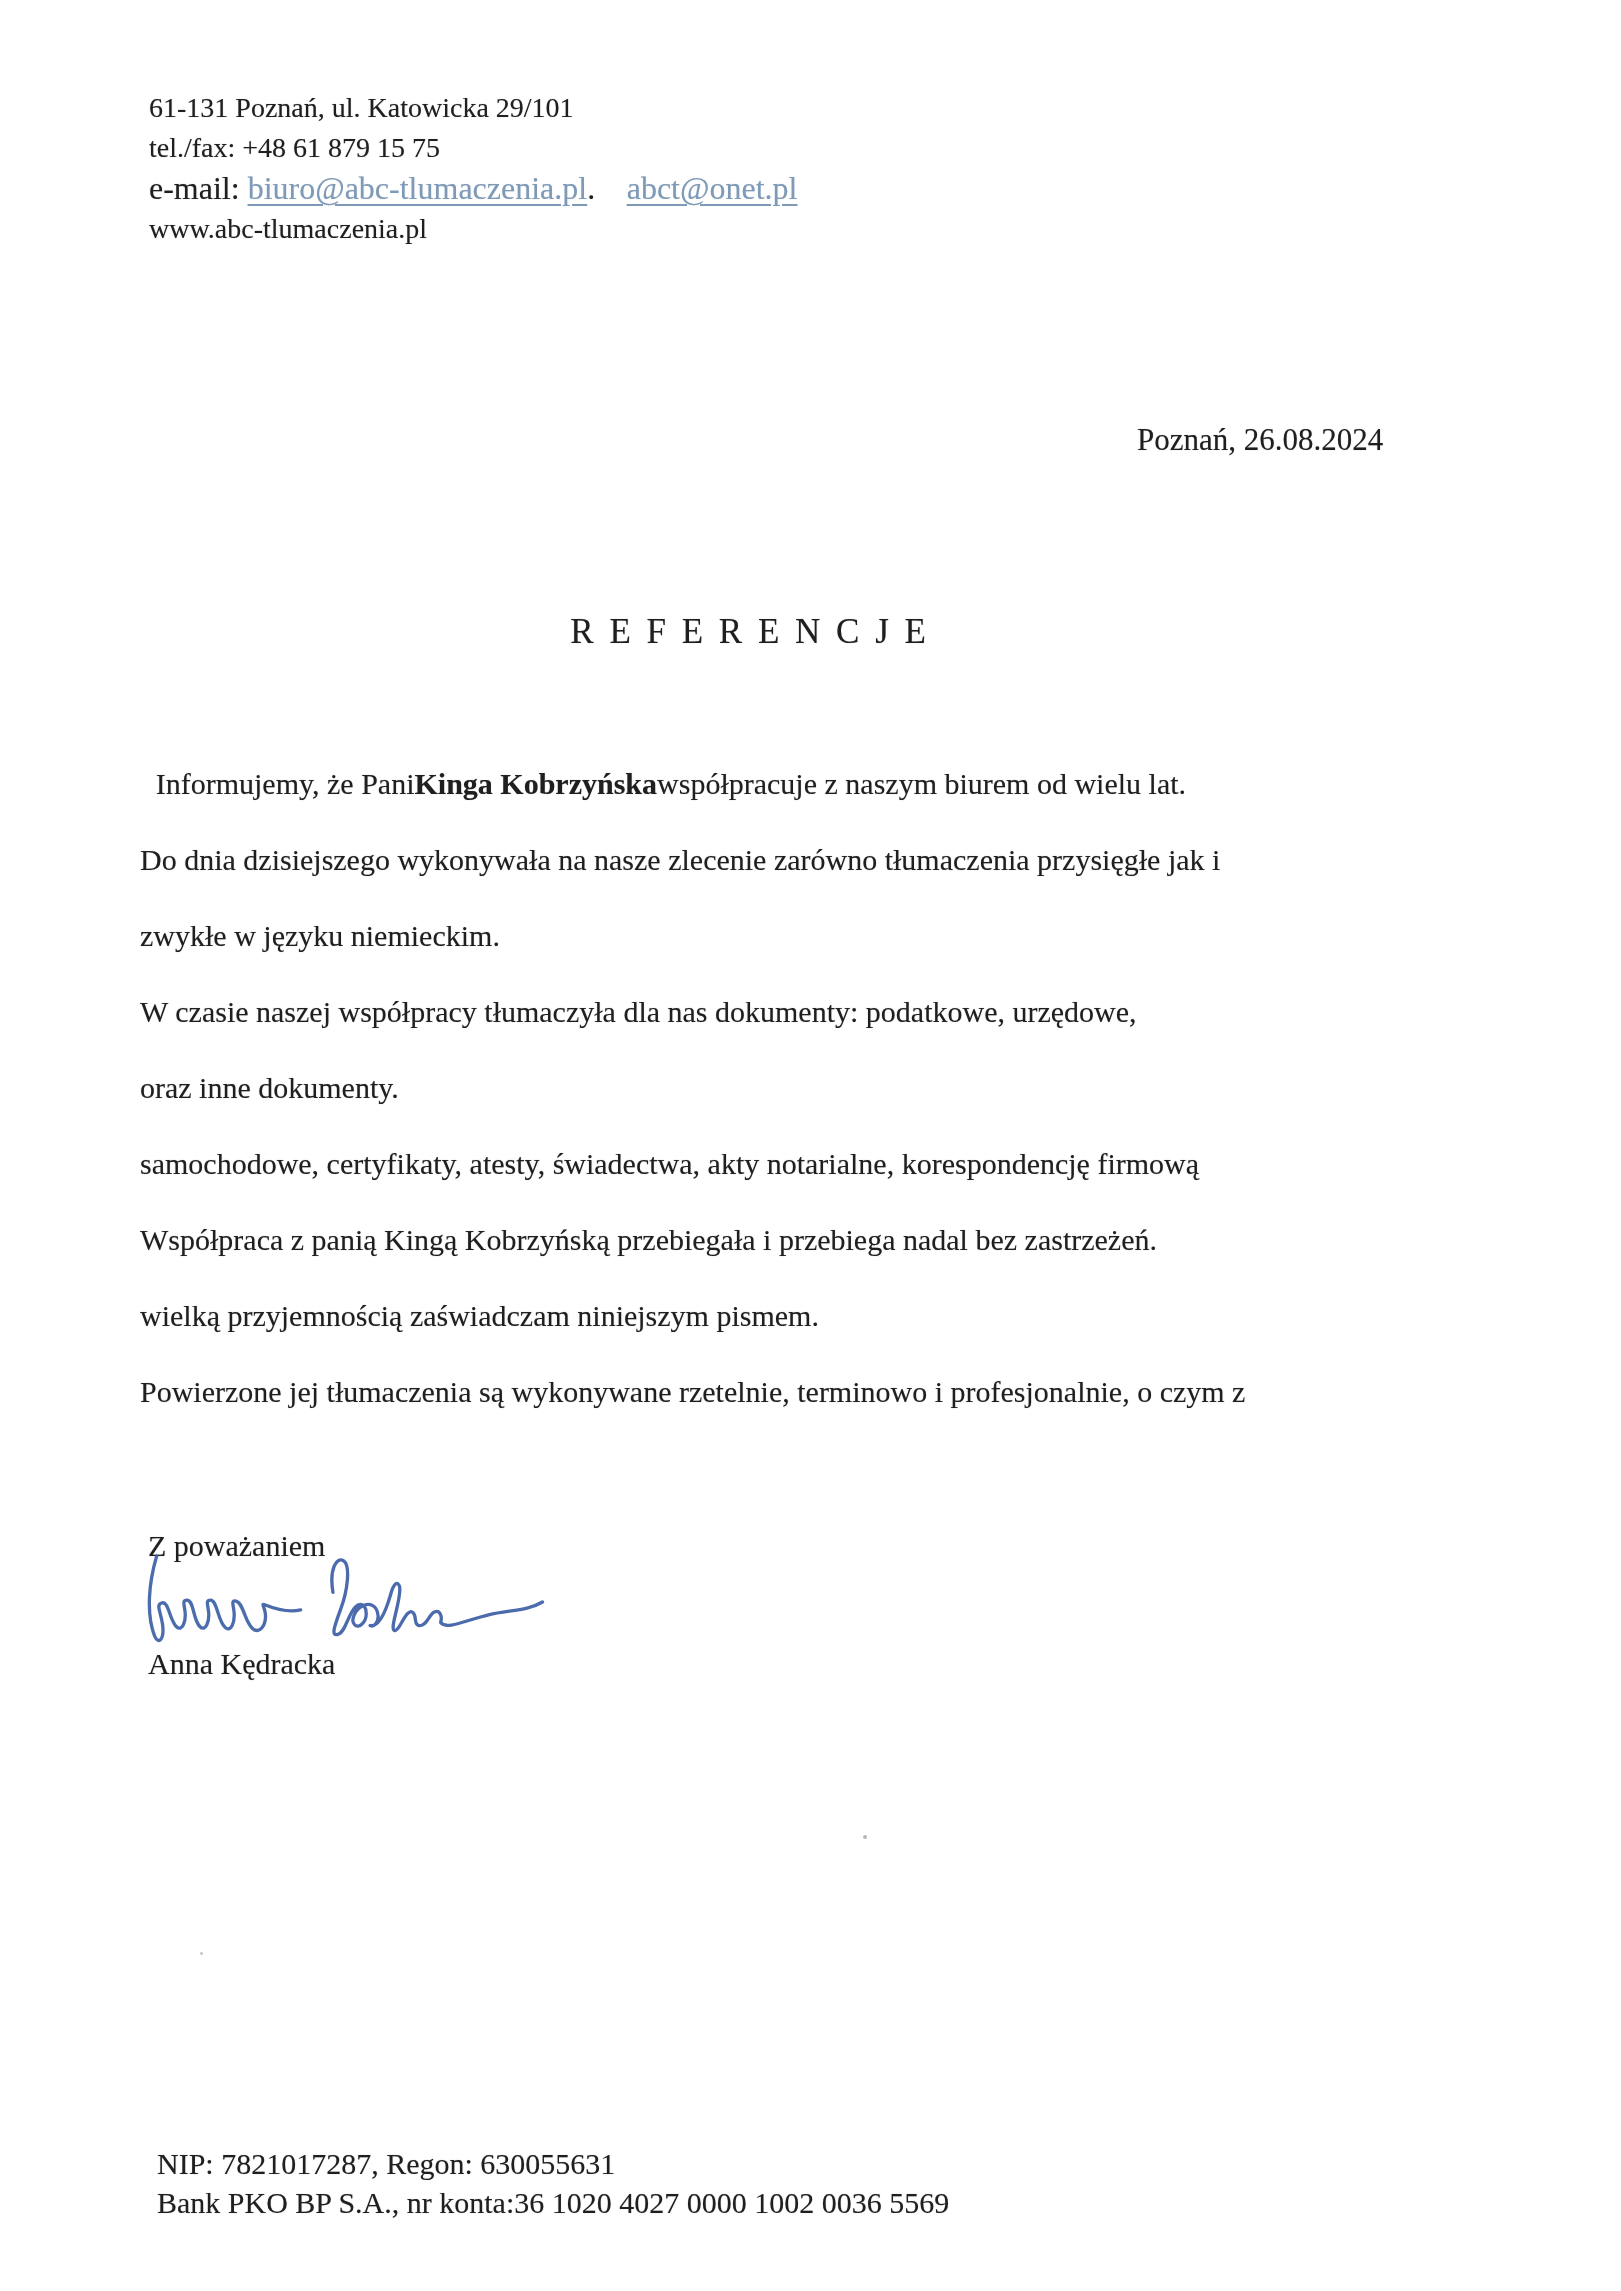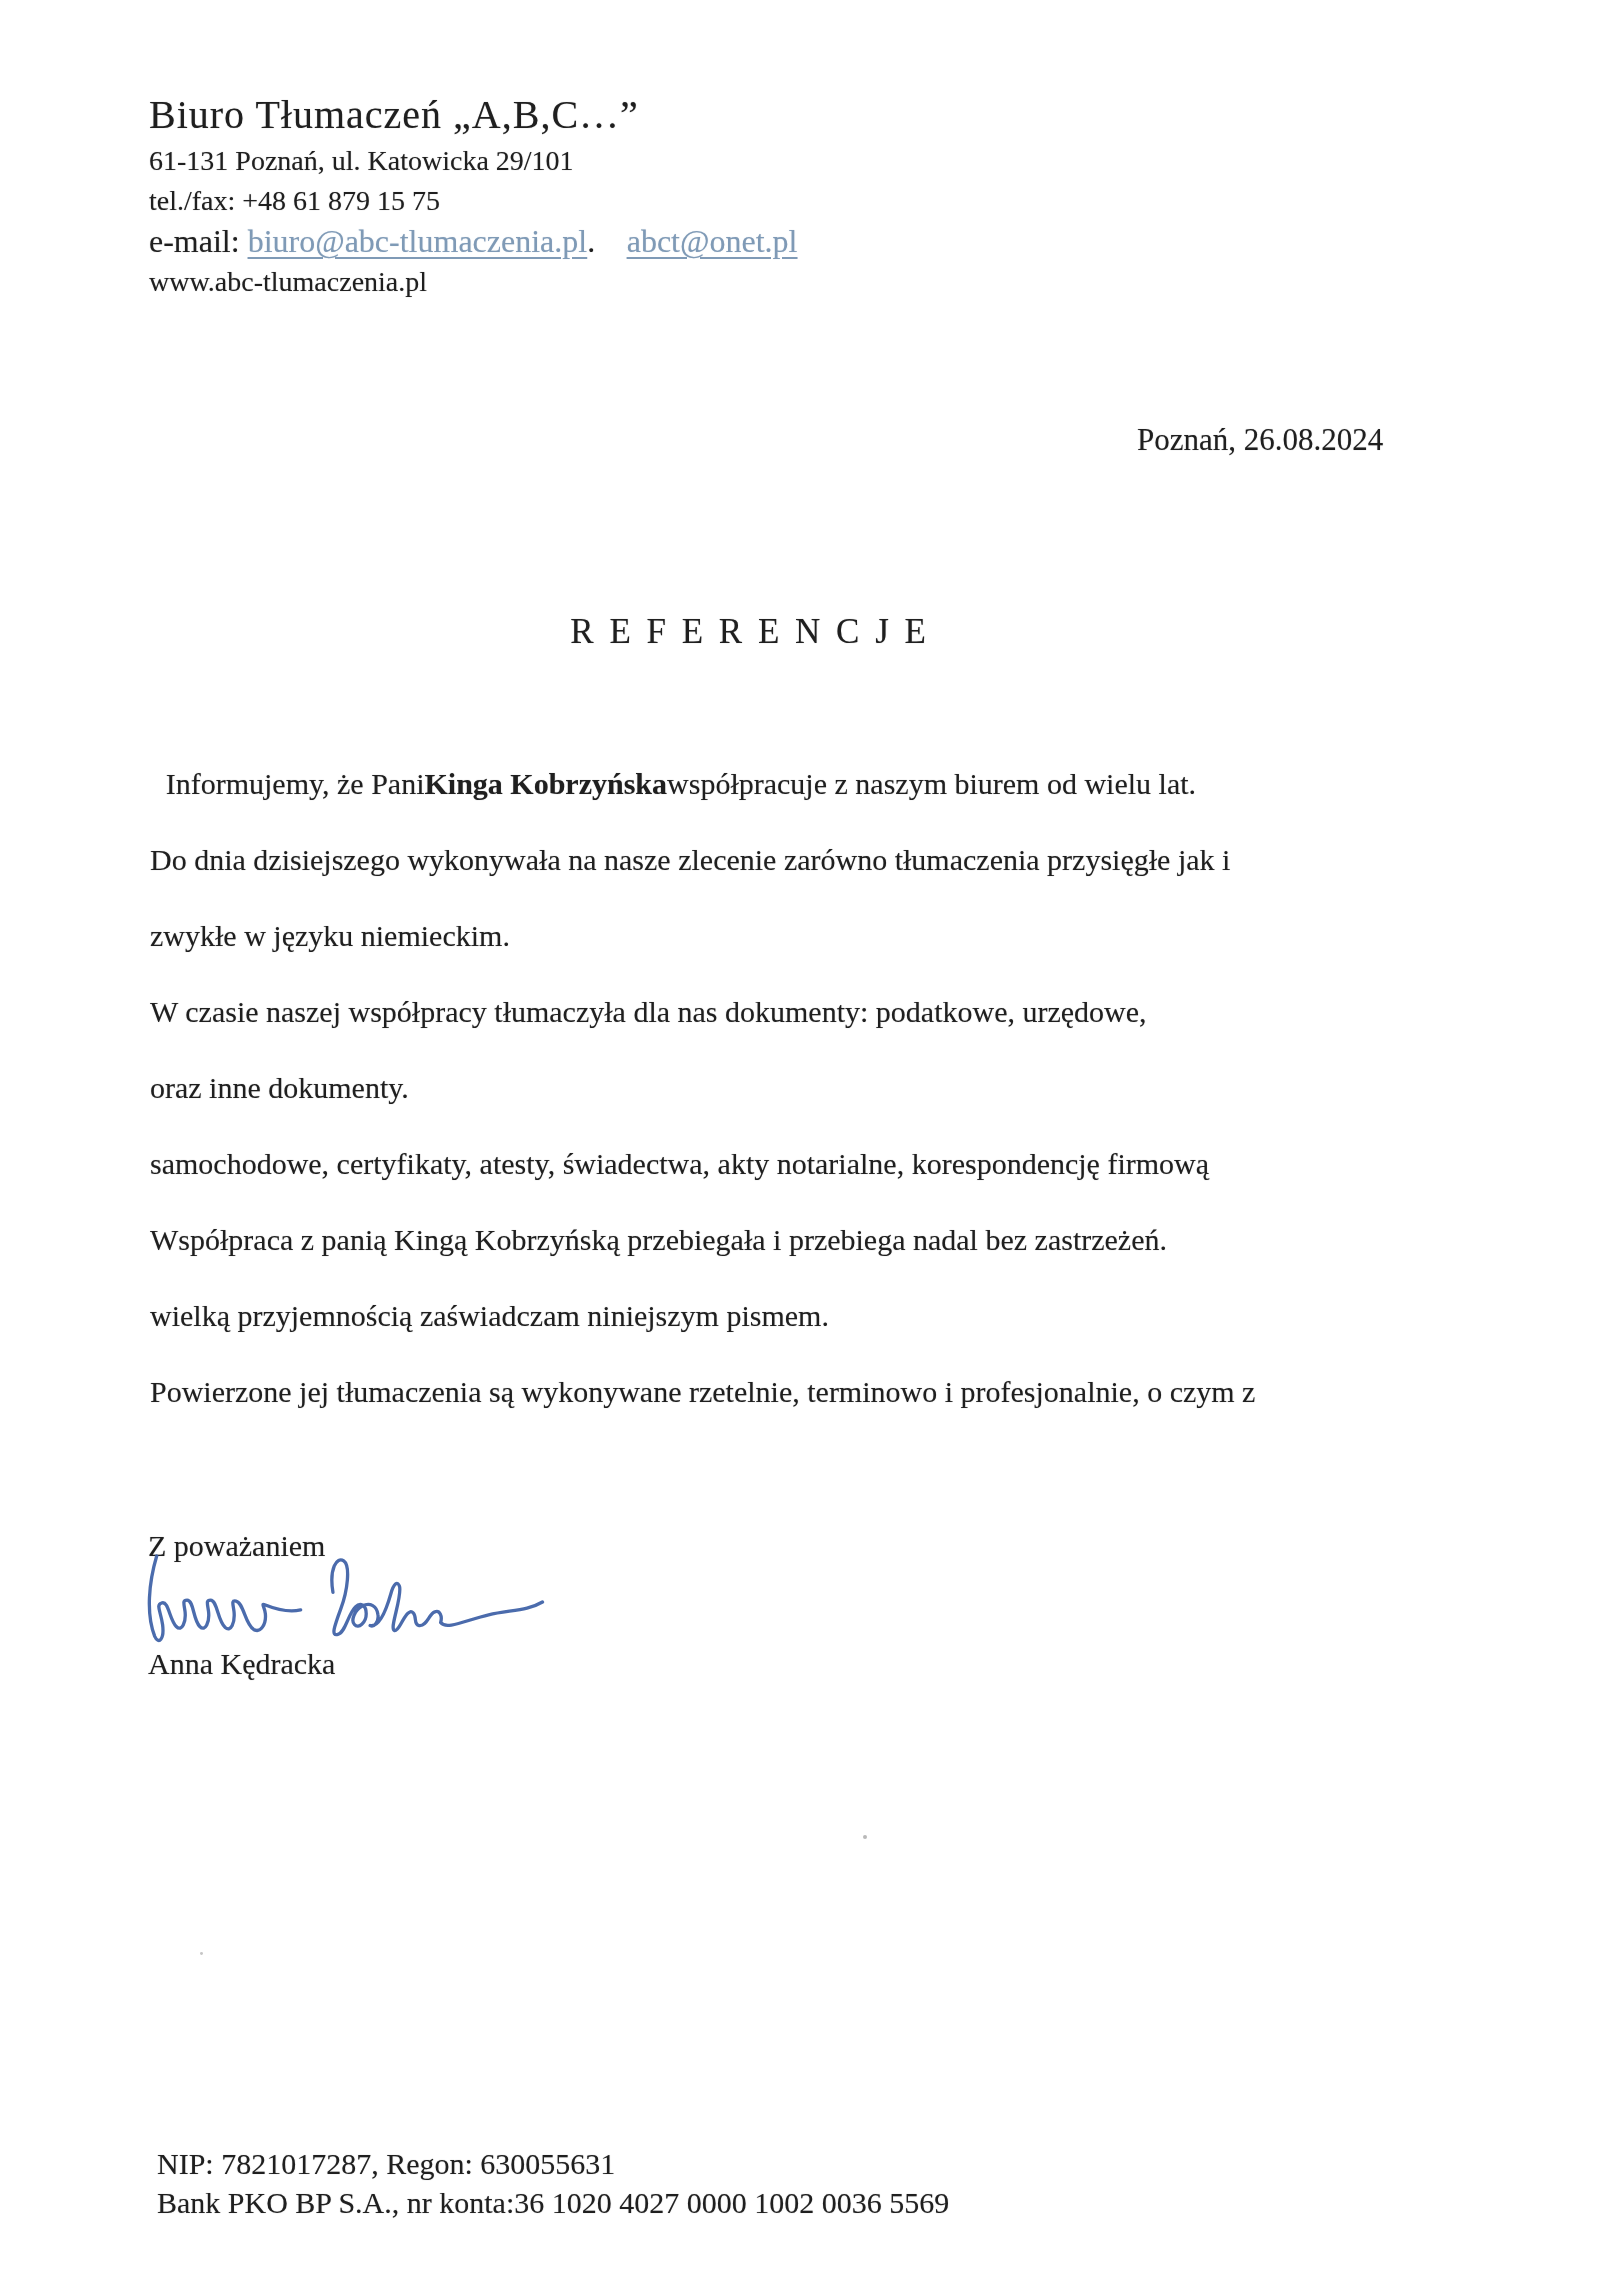--- a/index.html
+++ b/index.html
@@ -34,21 +34,21 @@
   }
   .email-sep{margin-right:23.5px;}
   
   .date{position:absolute;left:1137px;top:421px;font-size:31px;line-height:37px;}
   
   .title{
     position:absolute;left:0;top:612px;width:1460px;
     text-align:center;font-size:35px;letter-spacing:.45em;padding-left:26px;
   }
   
-  .body{position:absolute;left:140px;top:746px;width:1372px;font-size:30px;margin-left:10px;}
+  .body{position:absolute;left:140px;top:746px;width:1372px;font-size:30px;}
   .line{height:76px;display:flex;align-items:center;white-space:nowrap;}
   .indent{padding-left:15.7px;}
   .bold{font-weight:bold;}
   
   .salutation{position:absolute;left:148px;top:1525px;font-size:30px;line-height:41px;}
   .signature{position:absolute;left:142px;top:1553px;width:423px;height:102px;}
   .signatory{position:absolute;left:148px;top:1643px;font-size:30px;line-height:41px;}
   
   .footer{position:absolute;left:145px;top:2144px;font-size:30px;margin-left:12px;}
   .footer .fline{line-height:39px;white-space:nowrap;}
@@ -56,21 +56,20 @@
   .speck{position:absolute;background:#b9b9b9;border-radius:50%;}
   .speck.s1{left:863px;top:1835px;width:3.9px;height:3.9px;}
   .speck.s2{left:200px;top:1952px;width:2.9px;height:2.9px;background:#c6c6c6;}
 </style>
 </head>
 <body>
 
 <div class="paper">
 
   <div class="header">
-    <div class="company">Biuro Tłumaczeń „A,B,C…”</div>
     <div class="hline">61-131 Poznań, ul. Katowicka 29/101</div>
     <div class="hline">tel./fax: +48 61 879 15 75</div>
     <div class="email-line">
       <span>e-mail: </span>
       <span class="email-link">biuro@abc-tlumaczenia.pl</span><span class="email-sep">.</span>
       <span class="email-link">abct@onet.pl</span>
     </div>
     <div class="hline">www.abc-tlumaczenia.pl</div>
   </div>
 

